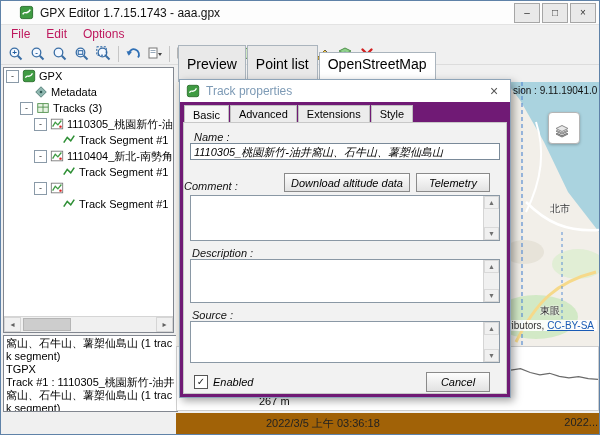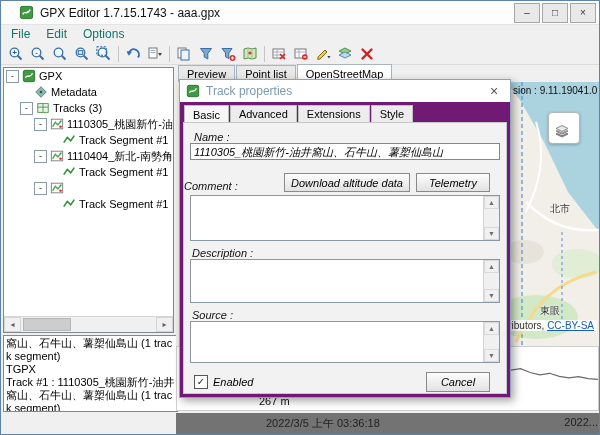--- a/index.html
+++ b/index.html
@@ -7,54 +7,54 @@
   .win{position:relative;width:600px;height:435px;background:#f0f0f0;border:1px solid #5f82a8;overflow:hidden;box-sizing:border-box;}
   .abs{position:absolute;}
   
   .titlebar{position:absolute;left:0;top:0;right:0;height:24px;background:#fdfdfd;display:flex;align-items:center;padding-left:18px;border-bottom:1px solid #e3e3e3;box-sizing:border-box;}
   .appicon{width:16px;height:16px;margin-right:5px;display:inline-flex;}
   .wtitle{font-size:12px;color:#111;}
   .winbtns{margin-left:auto;display:flex;margin-right:3px;}
   .wbtn{width:24px;height:18px;border:1px solid #a6a6a6;background:#e9e9e9;display:flex;align-items:center;justify-content:center;font-size:10px;color:#333;margin-left:2px;}
   
   .menubar{position:absolute;left:0;top:24px;right:0;height:18px;display:flex;align-items:center;padding-left:2px;background:#f0f0f0;}
-  .mitem{padding:2px 8px;color:#0f766e;font-size:12px;}
+  .mitem{padding:2px 8px;color:#be185d;font-size:12px;}
   
   .toolbar{position:absolute;left:0;top:42px;right:0;height:22px;display:flex;align-items:center;padding-left:4px;background:#f0f0f0;border-bottom:1px solid #dcdcdc;box-sizing:border-box;}
   .tbtn{width:22px;height:20px;display:flex;align-items:center;justify-content:center;}
   .tsep{width:1px;height:16px;background:#c6c6c6;margin:0 3px;}
   
   .treepanel{position:absolute;left:2px;top:66px;width:171px;height:266px;background:#fff;border:1px solid #828790;box-sizing:border-box;overflow:hidden;}
   .trow{height:16px;display:flex;align-items:center;white-space:nowrap;}
   .exp{width:11px;height:11px;border:1px solid #8a9aa8;background:#fff;display:inline-flex;align-items:center;justify-content:center;font-size:9px;line-height:9px;color:#333;margin-right:3px;flex:none;}
   .expspace{width:14px;flex:none;}
   .ticon{width:14px;height:14px;margin-right:3px;display:inline-flex;flex:none;}
   .tlabel{overflow:hidden;}
   .hscroll{position:absolute;left:0;right:0;bottom:0;height:15px;background:#f0f0f0;border-top:1px solid #d5d5d5;display:flex;align-items:stretch;}
   .sbtn{width:15px;display:flex;align-items:center;justify-content:center;font-size:8px;color:#606060;background:#f0f0f0;border:1px solid #d5d5d5;}
   .strack{flex:1;position:relative;}
   .sthumb{position:absolute;left:2px;top:1px;width:46px;bottom:1px;background:#cdcdcd;border:1px solid #b5b5b5;}
   
   .infopanel{position:absolute;left:2px;top:334px;width:175px;height:77px;background:#fff;border:1px solid #828790;box-sizing:border-box;padding:1px 2px;line-height:13px;word-break:break-all;overflow:hidden;}
   
   .tabsrow{position:absolute;left:177px;top:63px;height:18px;display:flex;align-items:flex-end;}
-  .tab{padding:2px 8px;border:1px solid #aab4bd;border-bottom:none;background:#e9e9e9;font-size:11px;margin-right:1px;}
+  .tab{padding:10px 8px;border:1px solid #aab4bd;border-bottom:none;background:#e9e9e9;font-size:14px;margin-right:1px;}
   .tab.active{background:#fff;padding-top:3px;}
   
   .map{position:absolute;left:175px;top:81px;width:423px;height:264px;background:#f2efe9;overflow:hidden;}
   .maplabel{position:absolute;font-size:10px;color:#333;text-shadow:0 0 2px #fff,0 0 2px #fff;}
   .mapversion{position:absolute;left:337px;top:3px;font-size:10px;color:#111;}
   .layersbtn{position:absolute;left:372px;top:30px;width:30px;height:30px;background:#fff;border:1px solid #b5b5b5;border-radius:4px;display:flex;align-items:center;justify-content:center;box-shadow:0 1px 3px rgba(0,0,0,.25);}
   .attrib{position:absolute;right:2px;top:238px;background:rgba(255,255,255,.88);font-size:10px;padding:0 3px;color:#333;white-space:nowrap;}
   .attrlink{color:#1a5bb5;text-decoration:underline;}
   
   .chartpanel{position:absolute;left:175px;top:345px;width:423px;height:65px;background:#fff;border:1px solid #cfcfcf;box-sizing:border-box;overflow:hidden;}
   .spark{position:absolute;left:82px;top:2px;}
   .maxlabel{position:absolute;left:82px;top:48px;font-size:11px;color:#111;}
-  .bottomstrip{position:absolute;left:175px;top:412px;width:423px;height:21px;background:#737373;}
+  .bottomstrip{position:absolute;left:175px;top:412px;width:423px;height:21px;background:#a16207;}
   .tstart{position:absolute;left:90px;top:3px;font-size:11px;color:#222;}
   .tend{position:absolute;right:1px;top:3px;font-size:11px;color:#222;overflow:hidden;max-width:34px;white-space:nowrap;}
   
   .dialog{position:absolute;left:178px;top:78px;width:332px;height:319px;background:#701a75;border:1px solid #8ea4b8;box-shadow:3px 3px 8px rgba(0,0,0,.35);box-sizing:border-box;}
   .dtitle{height:22px;background:#fff;display:flex;align-items:center;padding:0 6px;}
   .dicon{width:15px;height:15px;margin-right:5px;display:inline-flex;}
   .dtext{font-size:12px;color:#7d9ab5;}
   .dclose{margin-left:auto;width:20px;text-align:center;color:#555;font-size:14px;}
   .dtabs{position:absolute;left:4px;top:25px;display:flex;align-items:flex-start;height:17px;}
   .dtab{padding:2px 8px;border:1px solid #c0c0c0;border-bottom:none;background:#ececec;font-size:11px;margin-right:1px;}

